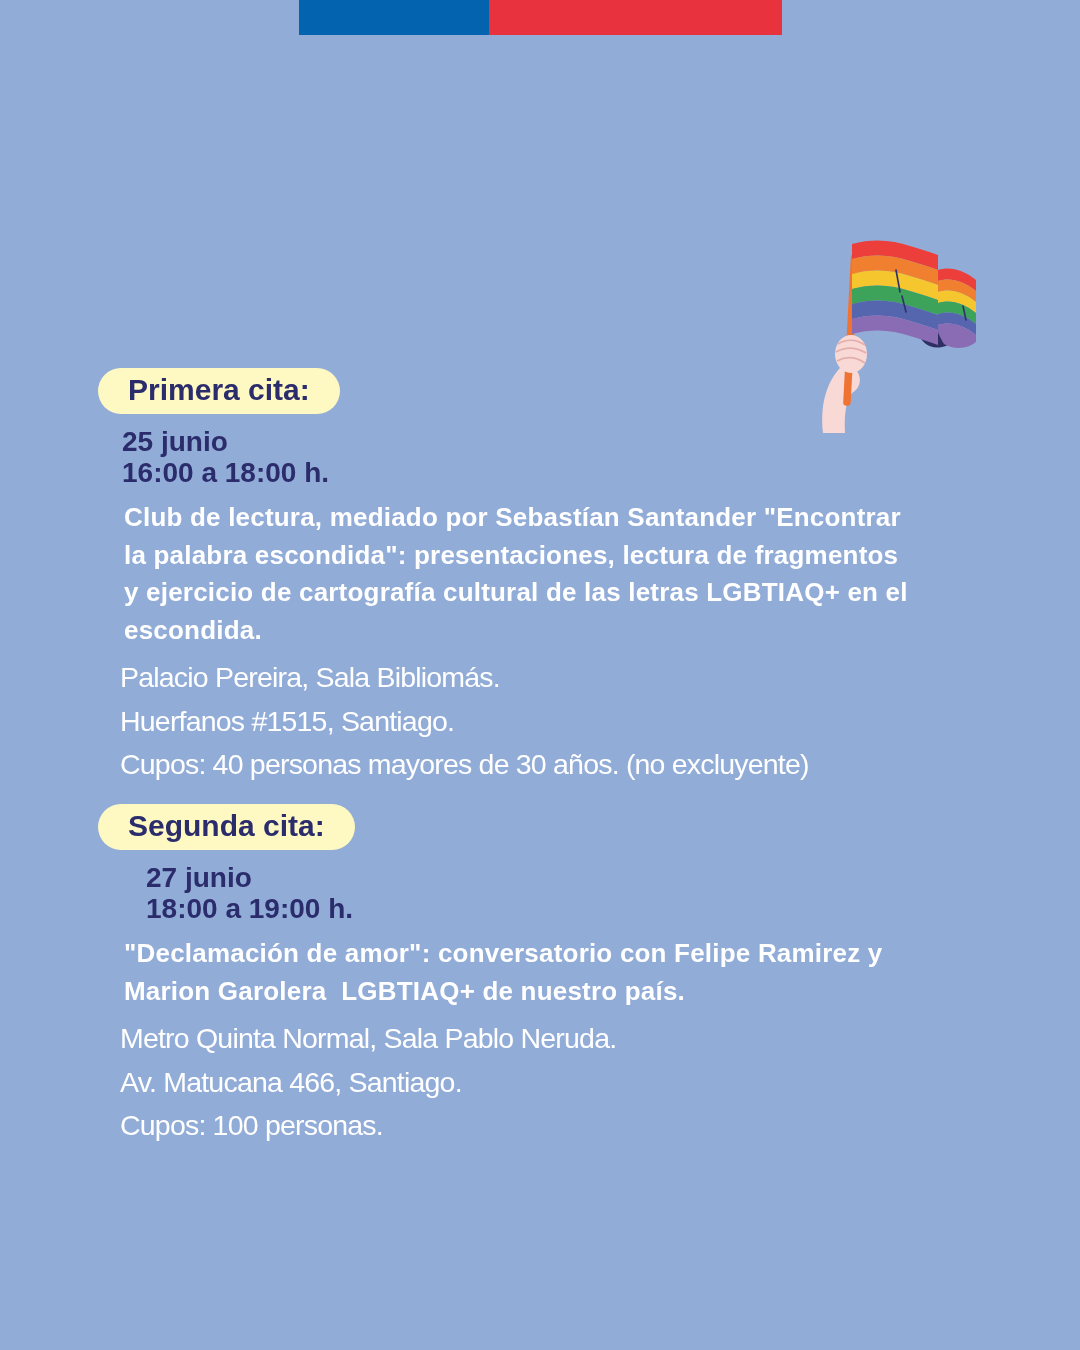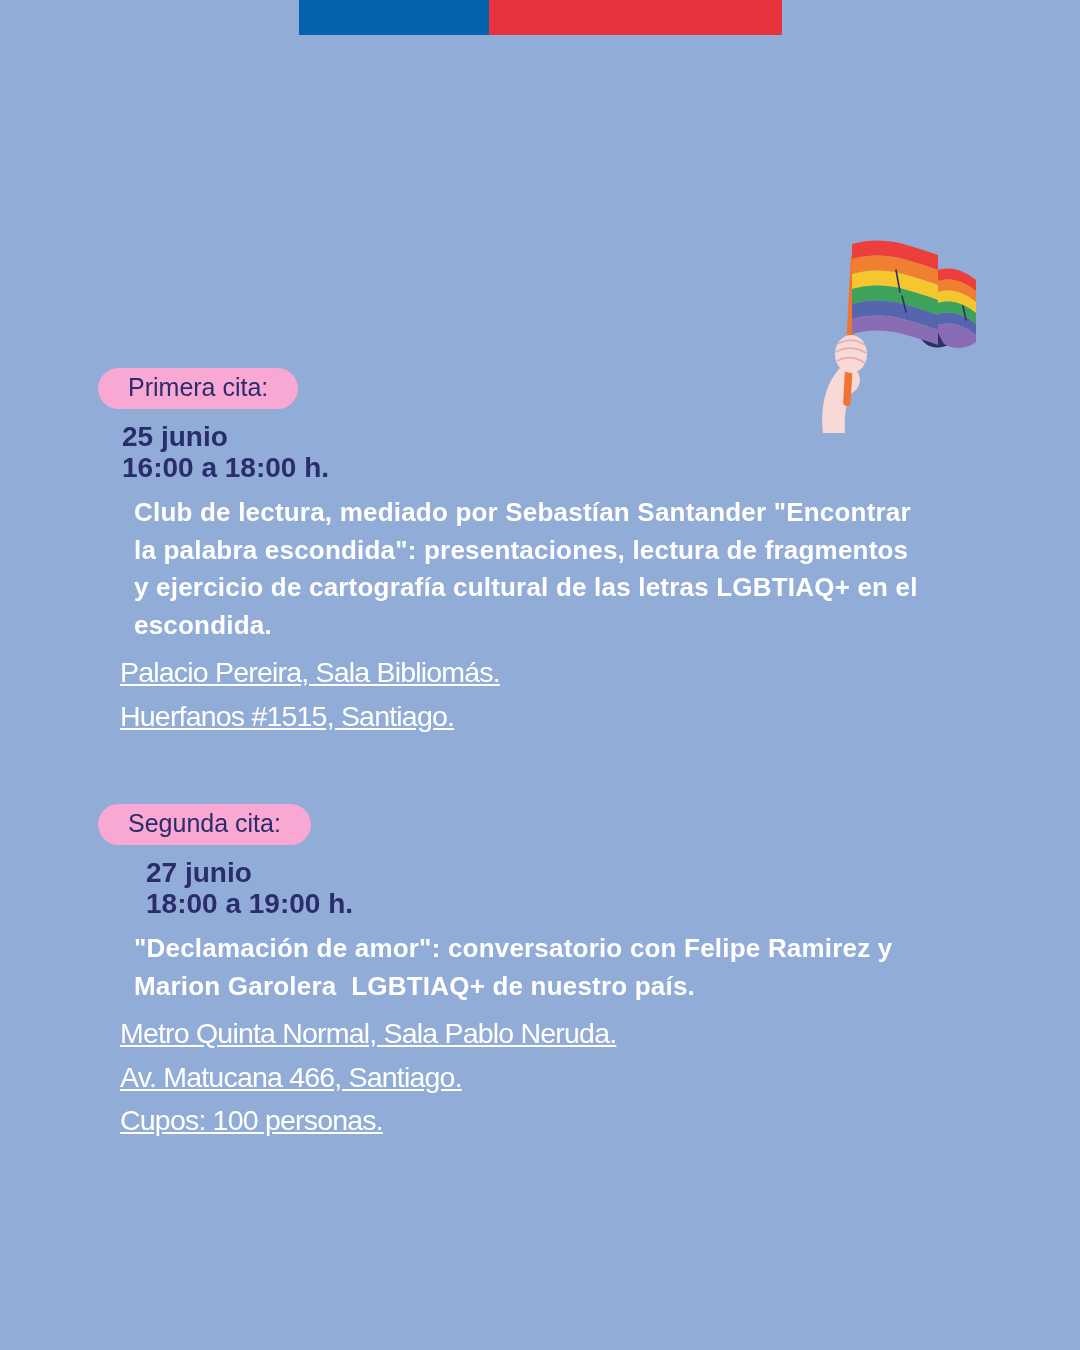--- a/index.html
+++ b/index.html
@@ -22,38 +22,38 @@
   }
   .flag-wrap{
     position:absolute;left:818px;top:238px;width:180px;height:195px;
   }
   .section{
     position:absolute;left:98px;width:920px;
   }
   .section-1{top:368px;}
   .section-2{top:786px;}
   .badge{
-    display:inline-block;background:#f9a8d4;border-radius:23px;
-    padding:5px 30px 7px 30px;font-size:25px;font-weight:400;
+    display:inline-block;background:#fef9c3;border-radius:23px;
+    padding:5px 30px 7px 30px;font-size:30px;font-weight:700;
     white-space:nowrap;
   }
   .date-block{
     margin:12px 0 0 24px;font-size:28px;font-weight:700;line-height:31px;
     white-space:nowrap;
   }
   .desc{
-    margin:11px 0 0 36px;font-size:26px;font-weight:700;color:#ffffff;
+    margin:11px 0 0 26px;font-size:26px;font-weight:700;color:#ffffff;
     line-height:37.5px;letter-spacing:0.2px;
   }
   .desc div{white-space:pre;}
   .info{
     margin:7px 0 0 22px;font-size:28.5px;font-weight:400;color:#ffffff;
     line-height:43.5px;letter-spacing:-0.8px;
   }
-  .info div{white-space:pre;text-decoration:underline;}
+  .info div{white-space:pre;}
 </style>
 </head>
 <body>
 
 <div class="poster" style="background: rgb(146, 172, 216);">
 
   <div class="top-banner">
     <div class="banner-block banner-blue" style="background: rgb(4, 99, 175);"></div>
     <div class="banner-block banner-red" style="background: rgb(232, 51, 63);"></div>
   </div>
@@ -109,20 +109,21 @@
     </div>
     <div class="desc">
       <div>Club de lectura, mediado por Sebastían Santander "Encontrar</div>
       <div>la palabra escondida": presentaciones, lectura de fragmentos</div>
       <div>y ejercicio de cartografía cultural de las letras LGBTIAQ+ en el</div>
       <div>escondida.</div>
     </div>
     <div class="info">
       <div>Palacio Pereira, Sala Bibliomás.</div>
       <div>Huerfanos #1515, Santiago.</div>
+      <div>Cupos: 40 personas mayores de 30 años. (no excluyente)</div>
     </div>
   </div>
 
   <div class="section section-2">
     <span class="badge" style="color: rgb(43, 44, 107); margin-top: 18px;">Segunda cita:</span>
     <div class="date-block" style="color: rgb(43, 44, 107); margin-left: 48px;">
       <div>27 junio</div>
       <div>18:00 a 19:00 h.</div>
     </div>
     <div class="desc">

